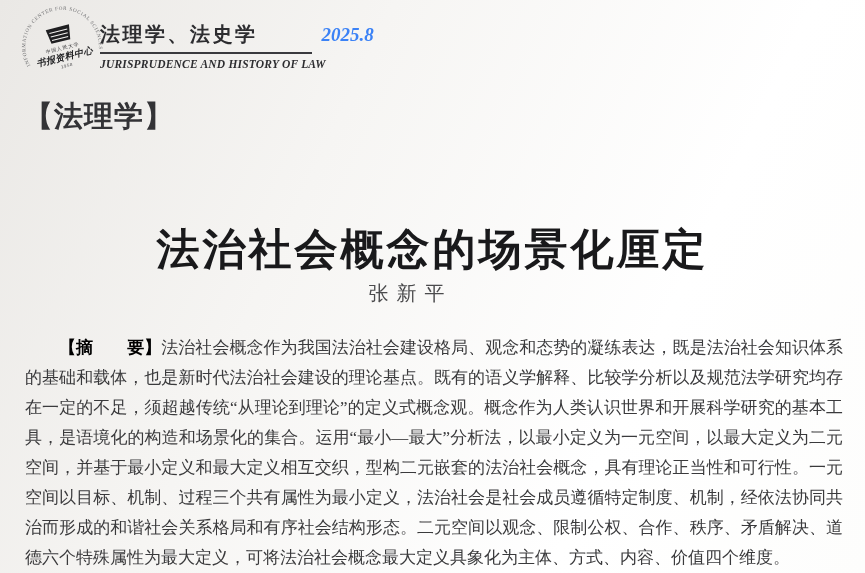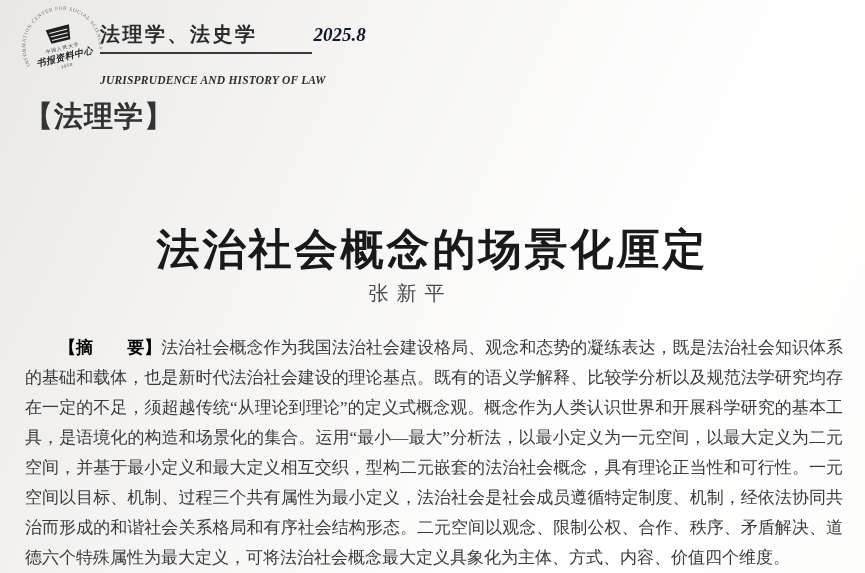--- a/index.html
+++ b/index.html
@@ -39,35 +39,35 @@
     font-weight: 700;
     font-size: 20px;
     letter-spacing: 2.5px;
     color: #2d2d30;
   }
   .journal-issue {
     font-family: "Liberation Serif", "DejaVu Serif", serif;
     font-weight: 700;
     font-style: italic;
     font-size: 19px;
-    margin-left: 8px;
-    color: #0f172a;
+    margin-left: 16px;
+    color: #3b82f6;
   }
   .masthead-rule {
     width: 212px;
     border-bottom: 2px solid #3a3a3e;
     margin-top: 4px;
   }
   .journal-en {
     font-family: "Liberation Serif", "DejaVu Serif", serif;
     font-weight: 700;
     font-style: italic;
     font-size: 11.5px;
     letter-spacing: 0.2px;
-    margin-top: 20px;
+    margin-top: 4px;
     color: #2d2d30;
     white-space: nowrap;
   }
 
   
   .section-label {
     position: absolute;
     left: 24px;
     top: 97px;
     font-family: Liberation Sans, sans-serif;

